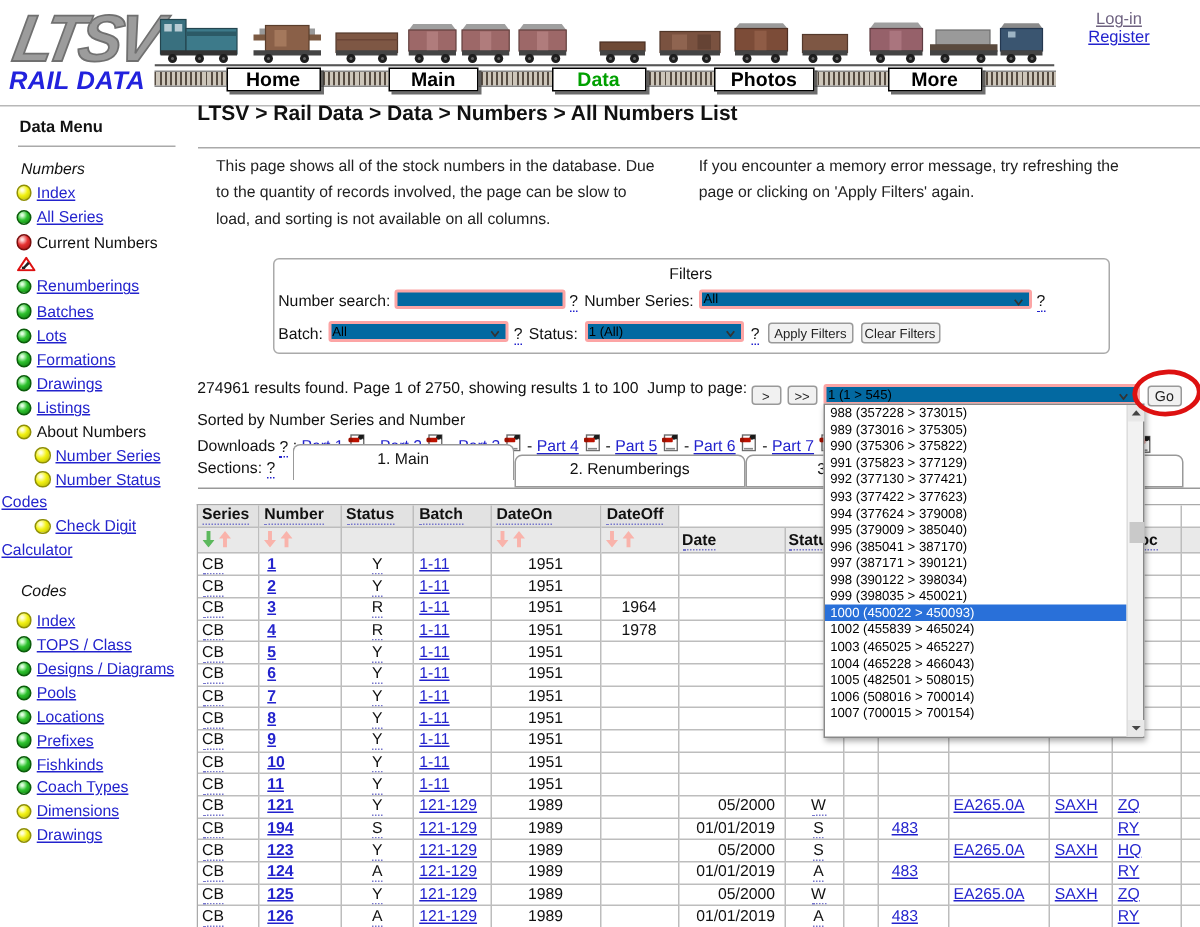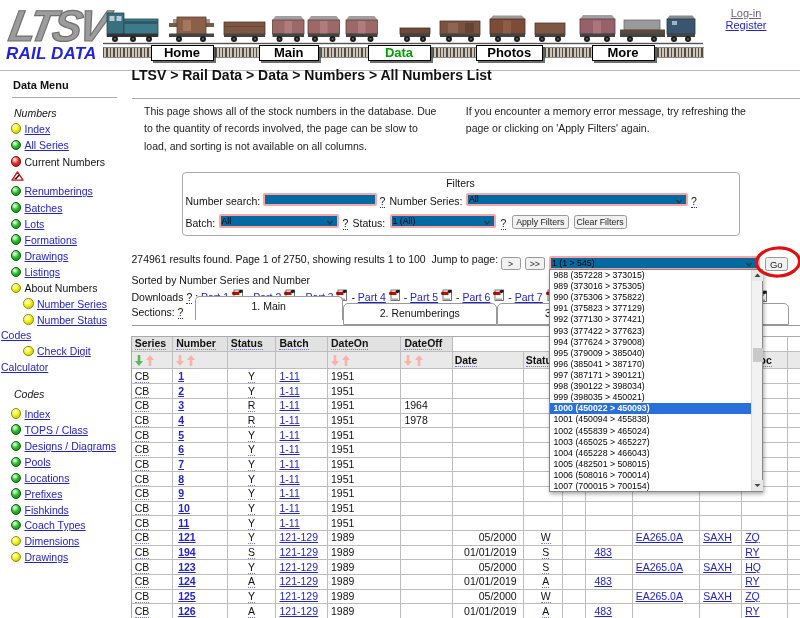--- a/index.html
+++ b/index.html
@@ -28,39 +28,39 @@
 .chev { position:absolute; right:4px; top:4px; width:6px; height:5px; }
 .q { border-bottom:1px dotted #2323cd; }
 
 .tab { position:absolute; background:#fff; border:1px solid #999; border-radius:5px 5px 0 0;
   text-align:center; font-size:10.5px; color:#111; }
 .dlic svg { vertical-align:-0.5px; }
 
 #ddown { position:absolute; left:549px; top:269px; width:214px; height:222.5px; background:#fff;
   border:1px solid #888; box-shadow:1px 2px 4px rgba(0,0,0,0.35); z-index:50; }
 .opt { height:11.12px; line-height:11.12px; font-size:8.75px; padding-left:3.5px; color:#000; white-space:nowrap; }
-.opt.sel { background:#2970d9; color:#fff;font-weight:bold; }
+.opt.sel { background:#2970d9; color:#fff; }
 #sbar { position:absolute; right:0; top:0; width:11px; height:100%; background:#f2f2f2; border-left:1px solid #ddd; }
 .sbtn { position:absolute; left:0; width:11px; height:11px; background:#e8e8e8; color:#444; }
 #sthumb { position:absolute; left:0.5px; top:78px; width:10px; height:14px; background:#c9c9c9; }
 
 #tblwrap { position:absolute; left:130.7px; top:335.8px; width:669.3px; height:282.2px; overflow:hidden; }
 #bigtable { border-collapse:separate; border-spacing:0; table-layout:fixed; width:688.3px;
   border-top:1px solid #aaa; border-left:1px solid #aaa; font-size:10.5px; color:#111; }
 #bigtable td { border-right:1px solid #bdbdbd; border-bottom:1px solid #bdbdbd; height:14.7px;
   padding:0 3px; white-space:nowrap; overflow:hidden; line-height:13px; }
 #bigtable td.h1 { background:#e2e2e2; font-weight:bold; height:15px; }
 #bigtable td.h1w { background:#fff; height:15px; }
 #bigtable td.h2 { background:#e9e9e9; height:17.7px; }
 #bigtable td.h2.b { font-weight:bold; }
 .arr { vertical-align:middle; }
 #bigtable td.c2 a { margin-left:2px; }
 #bigtable td.c3 { text-align:center; }
 #bigtable td.c8 { text-align:center; padding-left:9px; }
-#bigtable td.c5, #bigtable td.c6 { text-align:left; padding-right:4px; }
+#bigtable td.c5, #bigtable td.c6 { text-align:center; padding-right:4px; }
 #bigtable td.c7 { text-align:right; padding-right:6px; }
 #bigtable td.c10 a { margin-left:5px; }
 </style></head>
 <body>
 <div id="page">
 
 <svg class="abs" style="left:0px;top:1px" width="118" height="46" viewBox="0 0 118 46">
   <g transform="skewX(-10)" font-family="Liberation Sans, sans-serif" font-weight="bold" font-style="italic">
     <text x="14" y="40" font-size="44" letter-spacing="-3.5" fill="#9c9c9c" stroke="#707070" stroke-width="1.2">LTSV</text>
   </g>
@@ -774,21 +774,20 @@
       <div class="opt">991 (375823 &gt; 377129)</div>
       <div class="opt">992 (377130 &gt; 377421)</div>
       <div class="opt">993 (377422 &gt; 377623)</div>
       <div class="opt">994 (377624 &gt; 379008)</div>
       <div class="opt">995 (379009 &gt; 385040)</div>
       <div class="opt">996 (385041 &gt; 387170)</div>
       <div class="opt">997 (387171 &gt; 390121)</div>
       <div class="opt">998 (390122 &gt; 398034)</div>
       <div class="opt">999 (398035 &gt; 450021)</div>
       <div class="opt sel">1000 (450022 &gt; 450093)</div>
-      <div class="opt">1001 (450094 &gt; 455838)</div>
       <div class="opt">1002 (455839 &gt; 465024)</div>
       <div class="opt">1003 (465025 &gt; 465227)</div>
       <div class="opt">1004 (465228 &gt; 466043)</div>
       <div class="opt">1005 (482501 &gt; 508015)</div>
       <div class="opt">1006 (508016 &gt; 700014)</div>
       <div class="opt">1007 (700015 &gt; 700154)</div>
 <div id="sbar">
   <div class="sbtn" style="top:0"><svg width="11" height="11" viewBox="0 0 11 11">
             <path d="M5.5 3.5 L8.5 7 L2.5 7 Z" fill="#444"></path>
           </svg></div>

